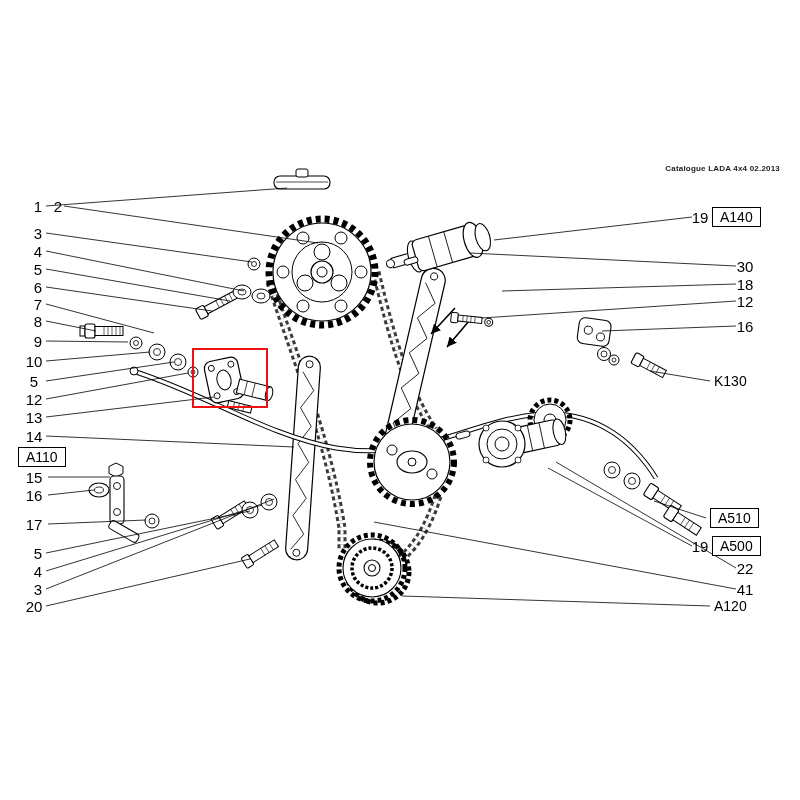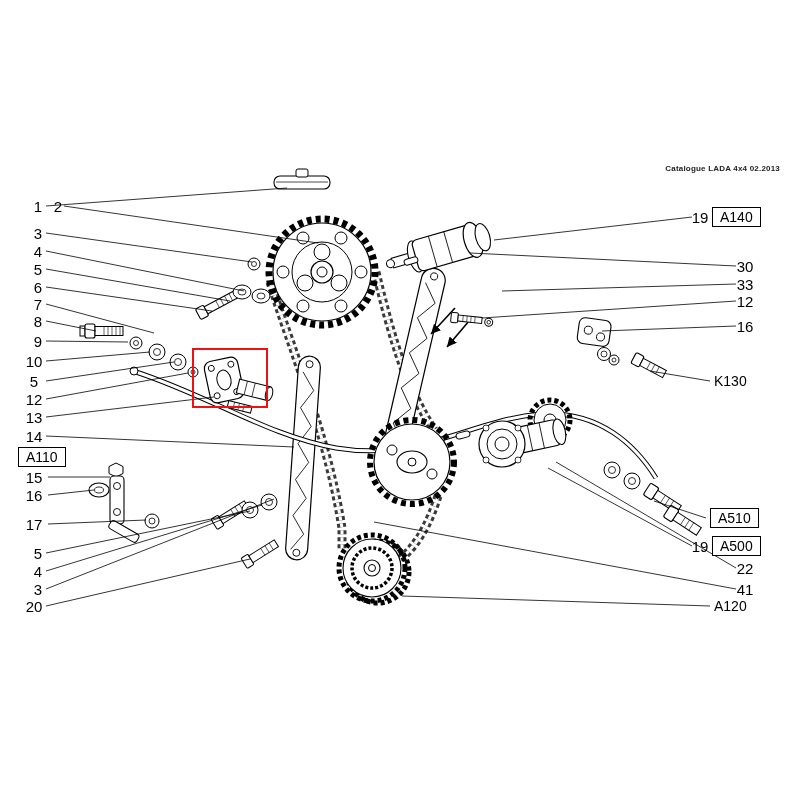--- a/index.html
+++ b/index.html
@@ -339,21 +339,21 @@
   <span class="callout" style="left:34px;top:495px">16</span>
   <span class="callout" style="left:34px;top:524px">17</span>
   <span class="callout" style="left:38px;top:553px">5</span>
   <span class="callout" style="left:38px;top:571px">4</span>
   <span class="callout" style="left:38px;top:589px">3</span>
   <span class="callout" style="left:34px;top:606px">20</span>
 
   <span class="callout" style="left:700px;top:217px">19</span>
   <span class="boxlabel" style="left:712px;top:217px">A140</span>
   <span class="callout" style="left:745px;top:266px">30</span>
-  <span class="callout" style="left:745px;top:284px">33</span>
+  <span class="callout" style="left:745px;top:284px">18</span>
   <span class="callout" style="left:745px;top:301px">12</span>
   <span class="callout" style="left:745px;top:326px">16</span>
   <span class="plainlabel" style="left:714px;top:381px">K130</span>
   <span class="boxlabel" style="left:710px;top:518px">A510</span>
   <span class="callout" style="left:700px;top:546px">19</span>
   <span class="boxlabel" style="left:712px;top:546px">A500</span>
   <span class="callout" style="left:745px;top:568px">22</span>
   <span class="callout" style="left:745px;top:589px">41</span>
   <span class="plainlabel" style="left:714px;top:606px">A120</span>
 

